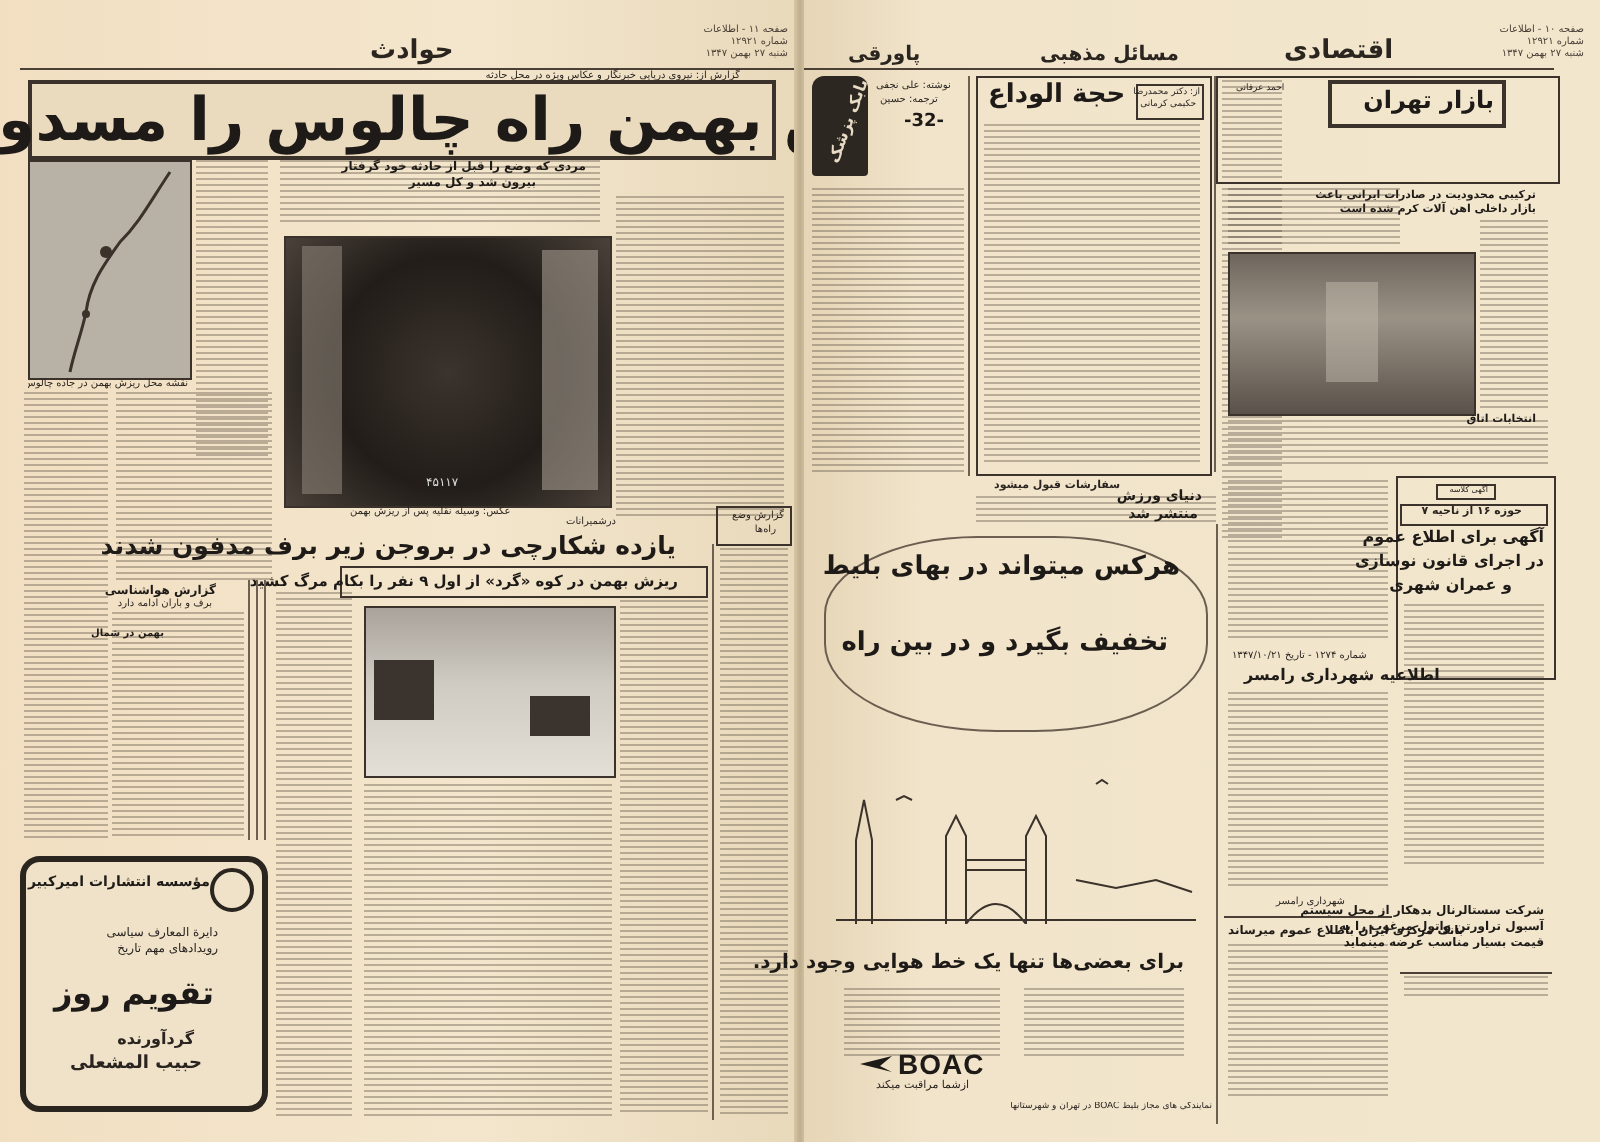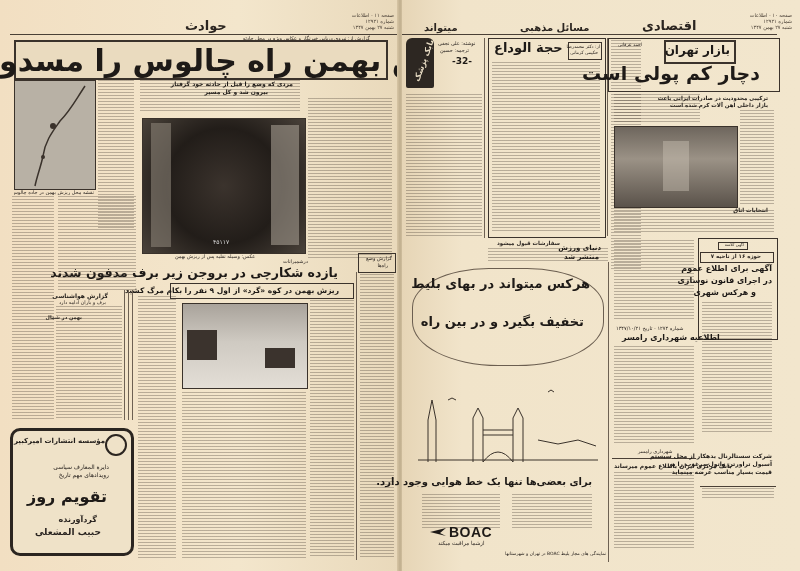--- a/index.html
+++ b/index.html
@@ -115,21 +115,21 @@
 
 <div class="page page-right">
 
   <div class="folio" style="right:8px;top:12px;width:64px;">
     <div>صفحه ۱۰ - اطلاعات</div>
     <div>شماره ۱۲۹۲۱</div>
     <div>شنبه ۲۷ بهمن ۱۳۴۷</div>
   </div>
   <div class="section-title" style="left:240px;top:18px;">اقتصادی</div>
   <div class="section-title" style="left:118px;top:22px;font-size:10px;">مسائل مذهبی</div>
-  <div class="section-title" style="left:22px;top:22px;font-size:10px;">میتواند</div>
+  <div class="section-title" style="left:22px;top:22px;font-size:10px;">پاورقی</div>
   <div class="rule" style="left:0;top:34px;width:375px;"></div>
 
   <div style="position:absolute;left:4px;top:38px;width:28px;height:50px;background:#2d2722;border-radius:6px 6px 2px 2px;">
     <div style="color:#e8dcc4;font-size:8px;font-weight:bold;transform:rotate(-70deg);position:absolute;left:-4px;top:18px;white-space:nowrap;">بابک پزشک</div>
   </div>
   <div class="small-text" style="left:36px;top:40px;font-size:5px;">نوشته: علی نجفی</div>
   <div class="small-text" style="left:38px;top:47px;font-size:5px;">ترجمه: حسین</div>
   <div class="sub-head" style="left:50px;top:56px;font-size:9px;">-32-</div>
   <div class="text-col" style="left:4px;top:94px;width:76px;height:142px;"></div>
   <div class="vrule" style="left:82px;top:38px;height:200px;"></div>
@@ -143,45 +143,44 @@
   <div class="text-col" style="left:90px;top:62px;width:108px;height:170px;"></div>
   <div class="vrule" style="left:205px;top:38px;height:198px;"></div>
   <div class="text-col" style="left:209px;top:40px;width:30px;height:230px;"></div>
   <div class="small-text" style="left:95px;top:240px;font-size:5.5px;font-weight:bold;">سفارشات قبول میشود</div>
   <div class="text-col" style="left:86px;top:248px;width:120px;height:14px;"></div>
   <div class="sub-head" style="right:199px;top:244px;font-size:7px;">دنیای ورزش</div>
   <div class="sub-head" style="right:201px;top:253px;font-size:7px;">منتشر شد</div>
 
   <div class="box" style="left:206px;top:38px;width:170px;height:52px;"></div>
   <div class="small-text" style="left:216px;top:42px;font-size:4.5px;">احمد عرفانی</div>
-  <div class="box" style="left:262px;top:40px;width:68px;height:20px;border-width:2px;">
+  <div class="box" style="left:262px;top:40px;width:68px;height:20px;border-width:2px;padding-left:17px;">
     <div class="sub-head" style="right:4px;top:1px;font-size:12px;">بازار تهران</div>
   </div>
-  <div class="sub-head" style="right:40px;top:62px;font-size:19px;">دچار کم پولی است</div>
 
   <div class="sub-head" style="right:32px;top:95px;font-size:5.5px;">ترکیبی محدودیت در صادرات ایرانی باعث</div>
   <div class="sub-head" style="right:32px;top:102px;font-size:5.5px;">بازار داخلی اهن آلات کرم شده است</div>
   <div class="text-col" style="left:212px;top:94px;width:86px;height:28px;"></div>
   <div class="photo photo-market" style="left:212px;top:126px;width:122px;height:80px;">
     <div style="position:absolute;left:48px;top:14px;width:26px;height:50px;background:#c9c1b3;opacity:0.45;"></div>
   </div>
   <div class="text-col" style="left:338px;top:110px;width:34px;height:94px;"></div>
   <div class="sub-head" style="right:32px;top:207px;font-size:5.5px;">انتخابات اتاق</div>
   <div class="text-col" style="left:212px;top:210px;width:160px;height:24px;"></div>
 
   <div class="box" style="left:296px;top:238px;width:78px;height:100px;"></div>
   <div class="box" style="left:316px;top:242px;width:28px;height:6px;">
     <div class="small-text" style="right:3px;top:-1px;font-size:4px;">آگهی کلاسه</div>
   </div>
   <div class="box" style="left:298px;top:252px;width:72px;height:9px;">
     <div class="small-text" style="right:12px;top:0px;font-size:5.5px;font-weight:bold;">حوزه ۱۶ از ناحیه ۷</div>
   </div>
   <div class="sub-head" style="right:28px;top:264px;font-size:8px;">آگهی برای اطلاع عموم</div>
   <div class="sub-head" style="right:28px;top:276px;font-size:8px;">در اجرای قانون نوسازی</div>
-  <div class="sub-head" style="right:44px;top:288px;font-size:8px;">و هرکس شهری</div>
+  <div class="sub-head" style="right:44px;top:288px;font-size:8px;">و عمران شهری</div>
   <div class="text-col" style="left:300px;top:302px;width:70px;height:130px;"></div>
 
   <div class="text-col" style="left:212px;top:240px;width:80px;height:80px;"></div>
   <div class="small-text" style="left:214px;top:325px;font-size:5px;">شماره ۱۲۷۴ - تاریخ ۱۳۴۷/۱۰/۲۱</div>
   <div class="sub-head" style="left:220px;top:333px;font-size:8px;">اطلاعیه شهرداری رامسر</div>
   <div class="text-col" style="left:212px;top:346px;width:80px;height:98px;"></div>
   <div class="small-text" style="left:236px;top:448px;font-size:5px;">شهرداری رامسر</div>
 
   <div class="rule" style="left:210px;top:458px;width:84px;"></div>
   <div class="sub-head" style="left:212px;top:462px;font-size:6px;">بانک مرکزی ایران باطلاع عموم میرساند</div>

